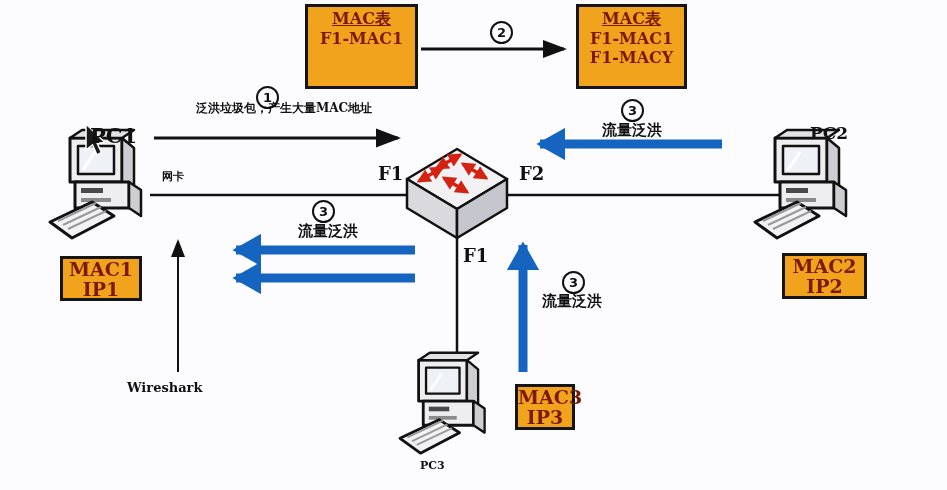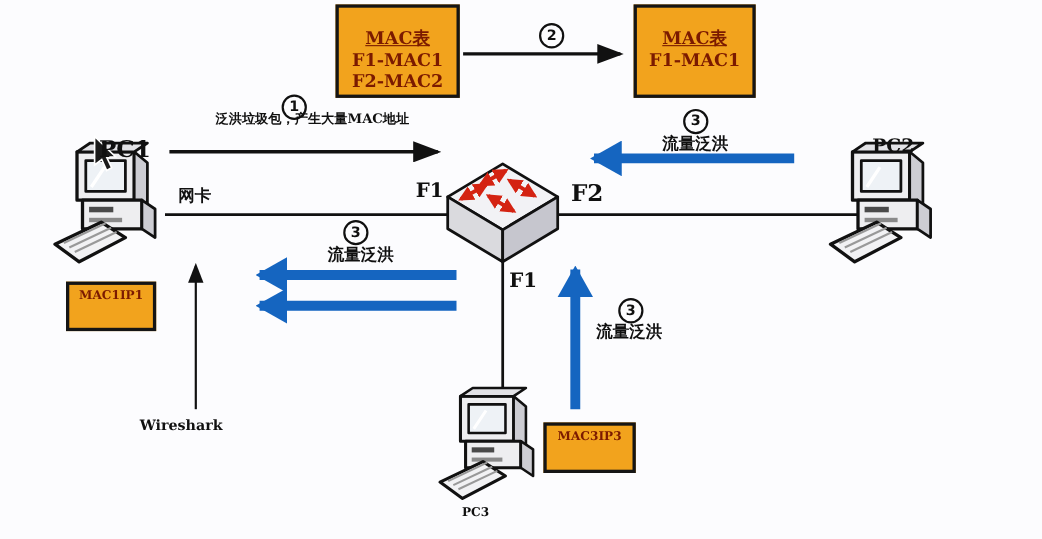--- a/index.html
+++ b/index.html
@@ -12,27 +12,27 @@
   }
   html,body{margin:0;padding:0;background:#fff;}
   .stage{
     position:relative;width:947px;height:490px;background:var(--bg);
     font-family:"DejaVu Serif","Liberation Serif",serif;overflow:hidden;
   }
   svg.layer{position:absolute;left:0;top:0;width:947px;height:490px;}
   .mac-table{
     position:absolute;background:var(--box-orange);border:3px solid #151515;
     color:var(--text-maroon);font-weight:bold;font-size:16px;text-align:center;
-    line-height:19.5px;padding-top:18px;box-sizing:border-box;
+    line-height:19.5px;padding-top:2px;box-sizing:border-box;
   }
   .mac-table .title{text-decoration:underline;}
   .hostbox{
     position:absolute;background:var(--box-orange);border:3px solid #151515;
-    color:var(--text-maroon);font-weight:bold;font-size:11px;text-align:center;
-    box-sizing:border-box;display:flex;flex-direction:row;justify-content:center;
+    color:var(--text-maroon);font-weight:bold;font-size:19px;text-align:center;
+    box-sizing:border-box;display:flex;flex-direction:column;justify-content:center;
     line-height:20px;
   }
   .lbl{position:absolute;font-weight:bold;color:#101010;white-space:nowrap;}
   .circled{
     position:absolute;width:19px;height:19px;border:2px solid #101010;border-radius:50%;
     font-size:13px;font-weight:bold;text-align:center;line-height:19px;color:#101010;
     font-family:"DejaVu Sans","Liberation Sans",sans-serif;box-sizing:content-box;
   }
 </style>
 </head>
@@ -100,51 +100,55 @@
     <use href="#pcIcon" transform="translate(50,126)"></use>
     <use href="#pcIcon" transform="translate(755,126)"></use>
     <use href="#pcIcon" transform="translate(400,349) scale(0.93)"></use>
 
     <polygon points="0,0 0,26 6.5,21 11,31 15.5,28.5 11,19 19,18.5" transform="translate(86,124)" fill="#1a1a1a" stroke="#ffffff" stroke-width="1.5"></polygon>
   </svg>
 
   <div class="mac-table" style="left:305px;top:4px;width:113px;height:85px">
     <div class="title">MAC表</div>
     <div>F1-MAC1</div>
-    <div>F2-MAC2</div>
   </div>
 
   <div class="mac-table" style="left:576px;top:4px;width:111px;height:85px">
     <div class="title">MAC表</div>
     <div>F1-MAC1</div>
+    <div>F1-MACY</div>
   </div>
 
   <div class="circled" style="left:256px;top:86px">1</div>
   <div class="circled" style="left:490px;top:21px">2</div>
   <div class="circled" style="left:621px;top:99px">3</div>
   <div class="circled" style="left:312px;top:200px">3</div>
   <div class="circled" style="left:562px;top:271px">3</div>
 
   <div class="lbl" style="left:168px;top:100px;width:232px;text-align:center;font-size:12px">泛洪垃圾包，产生大量MAC地址</div>
-  <div class="lbl" style="left:162px;top:169px;font-size:15px">网卡</div>
+  <div class="lbl" style="left:162px;top:169px;font-size:11px">网卡</div>
   <div class="lbl" style="left:598px;top:121px;width:68px;text-align:center;font-size:15px">流量泛洪</div>
   <div class="lbl" style="left:294px;top:222px;width:68px;text-align:center;font-size:15px">流量泛洪</div>
   <div class="lbl" style="left:538px;top:292px;width:68px;text-align:center;font-size:15px">流量泛洪</div>
   <div class="lbl" style="left:127px;top:380px;font-size:13px">Wireshark</div>
 
   <div class="lbl" style="left:378px;top:163px;font-size:18px">F1</div>
-  <div class="lbl" style="left:519px;top:163px;font-size:21px">F2</div>
+  <div class="lbl" style="left:519px;top:163px;font-size:18px">F2</div>
   <div class="lbl" style="left:463px;top:245px;font-size:18px">F1</div>
 
   <div class="lbl" style="left:90px;top:123px;font-size:21px">PC1</div>
-  <div class="lbl" style="left:793px;top:123px;font-size:17px">PC2</div>
+  <div class="lbl" style="left:810px;top:123px;font-size:17px">PC2</div>
   <div class="lbl" style="left:420px;top:459px;font-size:11px">PC3</div>
 
   <div class="hostbox" style="left:60px;top:256px;width:82px;height:45px">
     <div>MAC1</div>
     <div>IP1</div>
   </div>
-  <div class="hostbox" style="left:494px;top:384px;width:84px;height:46px">
+  <div class="hostbox" style="left:782px;top:253px;width:85px;height:46px">
+    <div>MAC2</div>
+    <div>IP2</div>
+  </div>
+  <div class="hostbox" style="left:515px;top:384px;width:60px;height:46px">
     <div>MAC3</div>
     <div>IP3</div>
   </div>
 
 </div>
 
 </body></html>

